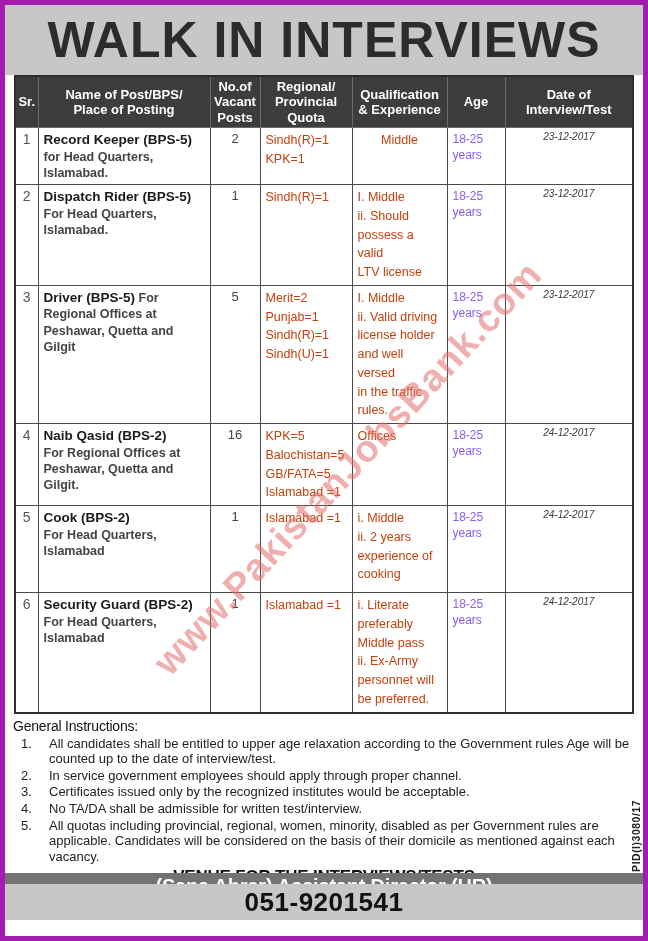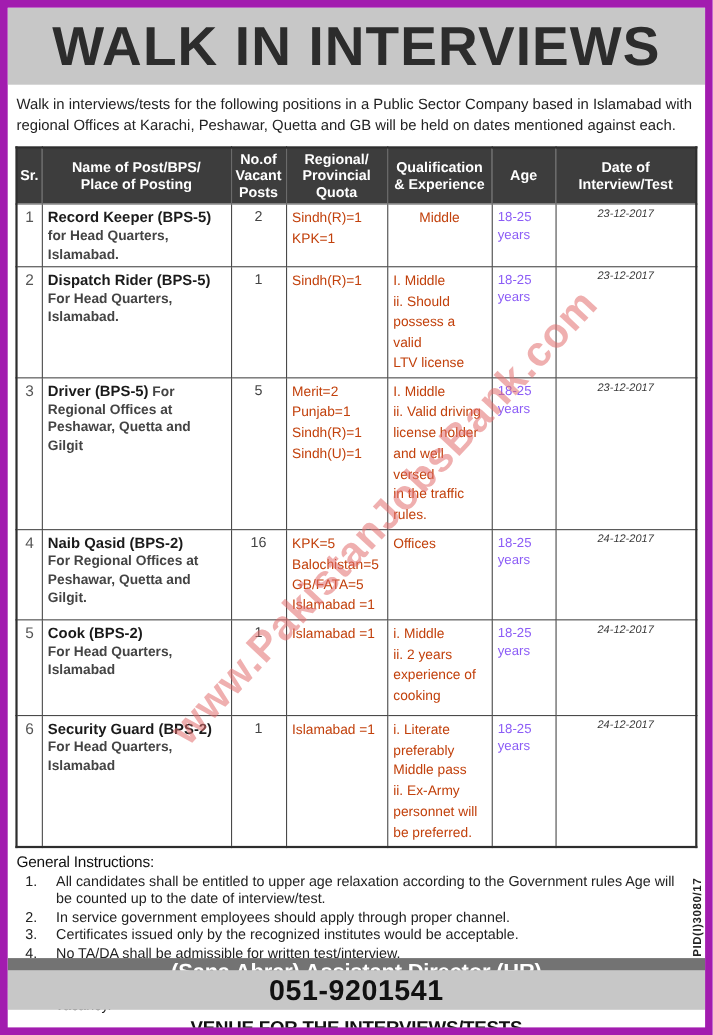--- a/index.html
+++ b/index.html
@@ -2,21 +2,21 @@
 <html><head>
 <meta charset="utf-8">
 <style>
   * { margin: 0; padding: 0; box-sizing: border-box; }
   html, body { background: #ffffff; }
   body { font-family: "Liberation Sans", sans-serif; }
 
   .ad {
     position: relative;
     width: 648px; height: 941px;
-    border: 7px solid #a21caf;
+    border: 5px solid #a21caf;
     background: #ffffff;
     overflow: hidden;
     color: #222;
   }
 
   
   .banner {
     height: 70px;
     background: #c7c7c7;
     text-align: center;
@@ -120,21 +120,20 @@
     z-index: 5;
   }
 </style>
 </head>
 <body>
 
 <div class="ad">
 
   <div class="banner">WALK IN INTERVIEWS</div>
 
-  <div class="intro">Walk in interviews/tests for the following positions in a Public Sector Company based in Islamabad with regional Offices at Karachi, Peshawar, Quetta and GB will be held on dates mentioned against each.</div>
 
   <table class="jobs">
     <colgroup>
       <col style="width:23px">
         <col style="width:172px">
         <col style="width:50px">
       <col style="width:92px">
         <col style="width:95px">
         <col style="width:58px">
       <col style="width:128px">

